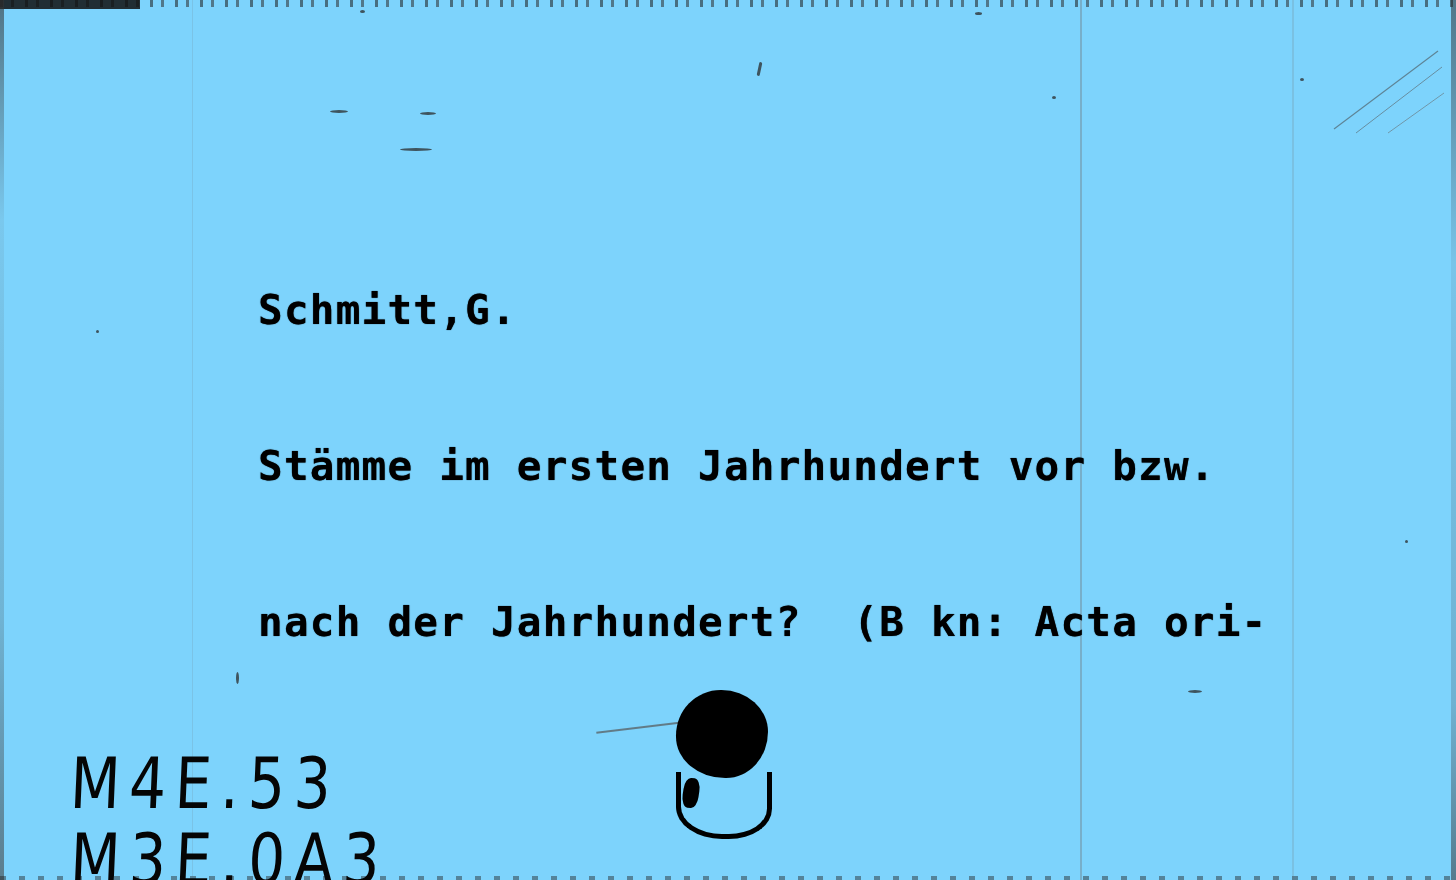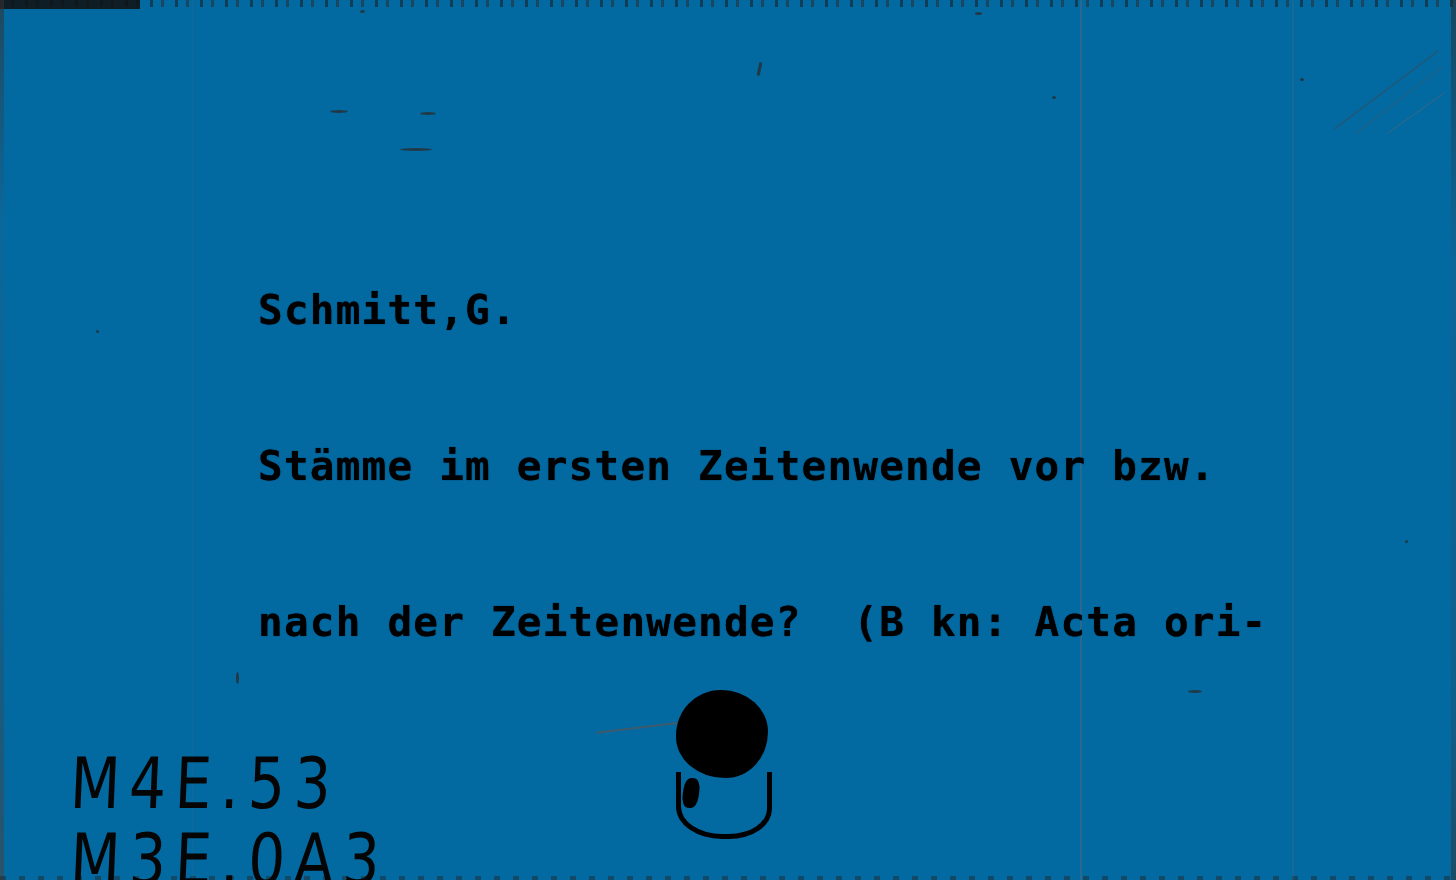--- a/index.html
+++ b/index.html
@@ -4,21 +4,21 @@
 <style>
   html, body {
     margin: 0;
     padding: 0;
     background: #ffffff;
   }
   #card {
     position: relative;
     width: 1456px;
     height: 880px;
-    background: #0369a1;
+    background: #7dd3fc;
     overflow: hidden;
     font-family: "DejaVu Sans Mono", monospace;
   }
 
   
   .speckle {
     position: absolute;
     background: #2a2a2a;
     border-radius: 50%;
     opacity: .75;
@@ -184,22 +184,22 @@
   <div class="speckle" style="left:1188px; top:690px; width:14px; height:3px;"></div>
   <div class="speckle" style="left:236px;  top:672px; width:3px;  height:12px;"></div>
   <div class="speckle" style="left:96px;   top:330px; width:3px;  height:3px;"></div>
   <div class="speckle" style="left:1405px; top:540px; width:3px;  height:3px;"></div>
   <div class="smudge" style="left:1080px; top:0px;   width:2px;  height:880px;"></div>
   <div class="smudge" style="left:1292px; top:0px;   width:2px;  height:880px; opacity:.18;"></div>
   <div class="smudge" style="left:192px;  top:0px;   width:1px;  height:880px; opacity:.15;"></div>
 
   <div id="typed-block">
     <span class="ln">Schmitt,G.</span>
-    <span class="ln">Stämme im ersten Zeitenwende vor bzw.</span>
-    <span class="ln">nach der Zeitenwende?  (B kn: Acta ori-</span>
+    <span class="ln">Stämme im ersten Jahrhundert vor bzw.</span>
+    <span class="ln">nach der Jahrhundert?  (B kn: Acta ori-</span>
     
     
     
   </div>
 
   <div id="blot-hairline"></div>
   <div id="ink-blot"></div>
   <div id="ink-blot-tail"></div>
   <div id="ink-blot-tick"></div>
 

